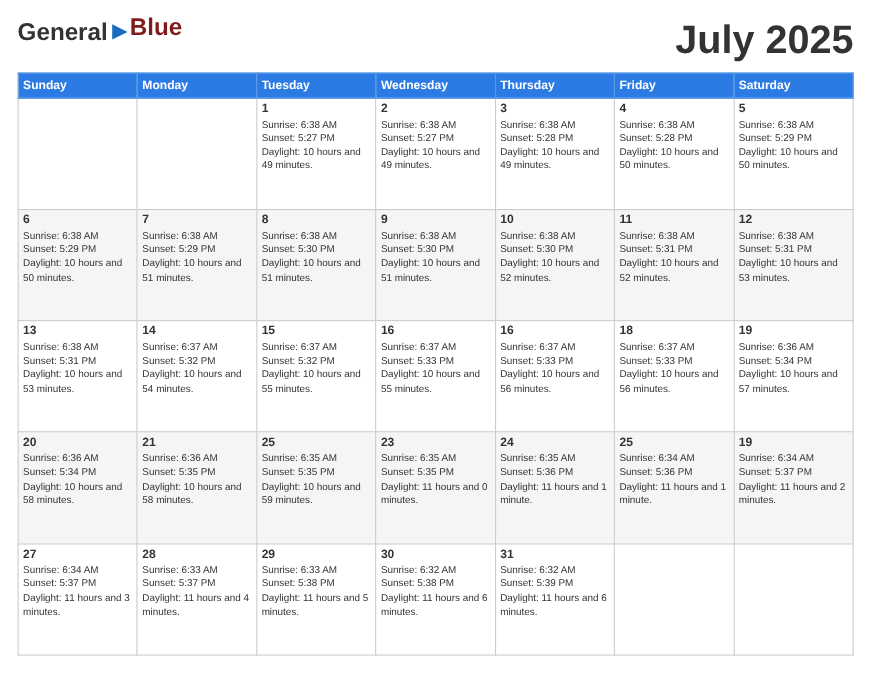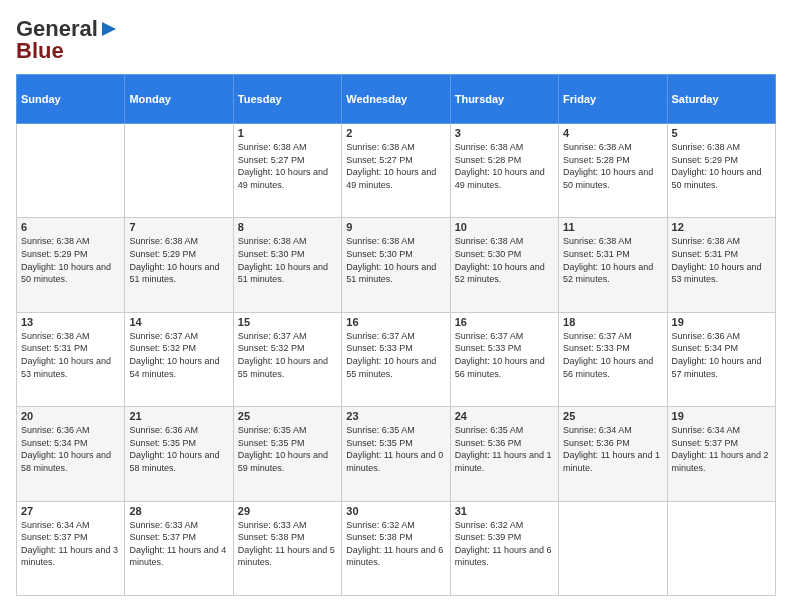--- a/index.html
+++ b/index.html
@@ -18,21 +18,20 @@
       flex-direction: column;
     }
     .header {
       display: flex;
       justify-content: space-between;
       align-items: flex-start;
       margin-bottom: 10px;
     }
     .logo {
       display: flex;
-      flex-direction: column;
       align-items: flex-start;
     }
     .title-block {
       text-align: right;
     }
     .month-title {
       font-size: 36px;
       font-weight: bold;
       color: #333;
       line-height: 1.1;
@@ -46,21 +45,21 @@
       border: 1px solid #ccc;
       border-collapse: collapse;
       width: 100%;
       table-layout: fixed;
     }
     .calendar thead th {
       background-color: #2c7be5;
       color: #fff;
       font-size: 11px;
       font-weight: bold;
-      padding: 18px 4px;
+      padding: 5px 4px;
       text-align: left;
       border: 1px solid #5a9ae0;
     }
     .calendar tbody td {
       vertical-align: top;
       border: 1px solid #ccc;
       padding: 3px 4px;
       font-size: 9.5px;
       color: #333;
       background: #fff;
@@ -92,20 +91,21 @@
     <div class="logo">
       <div style="display:flex;align-items:center;">
         <span style="font-size:22px;font-weight:bold;color:#333;">General</span>
         <svg width="18" height="18" viewBox="0 0 18 18" style="margin-left:2px;">
           <polygon points="2,2 16,9 2,16" fill="#1a6dbf"></polygon>
         </svg>
       </div>
       <span style="font-size:22px;font-weight:bold;color:#7f1d1d;margin-top:-4px;">Blue</span>
     </div>
     <div class="title-block">
+      <div class="month-title">July 2025</div>
     </div>
   </div>
 
   <table class="calendar">
     <thead>
       <tr>
       <th>Sunday</th>
           <th>Monday</th>
           <th>Tuesday</th>
           <th>Wednesday</th>

